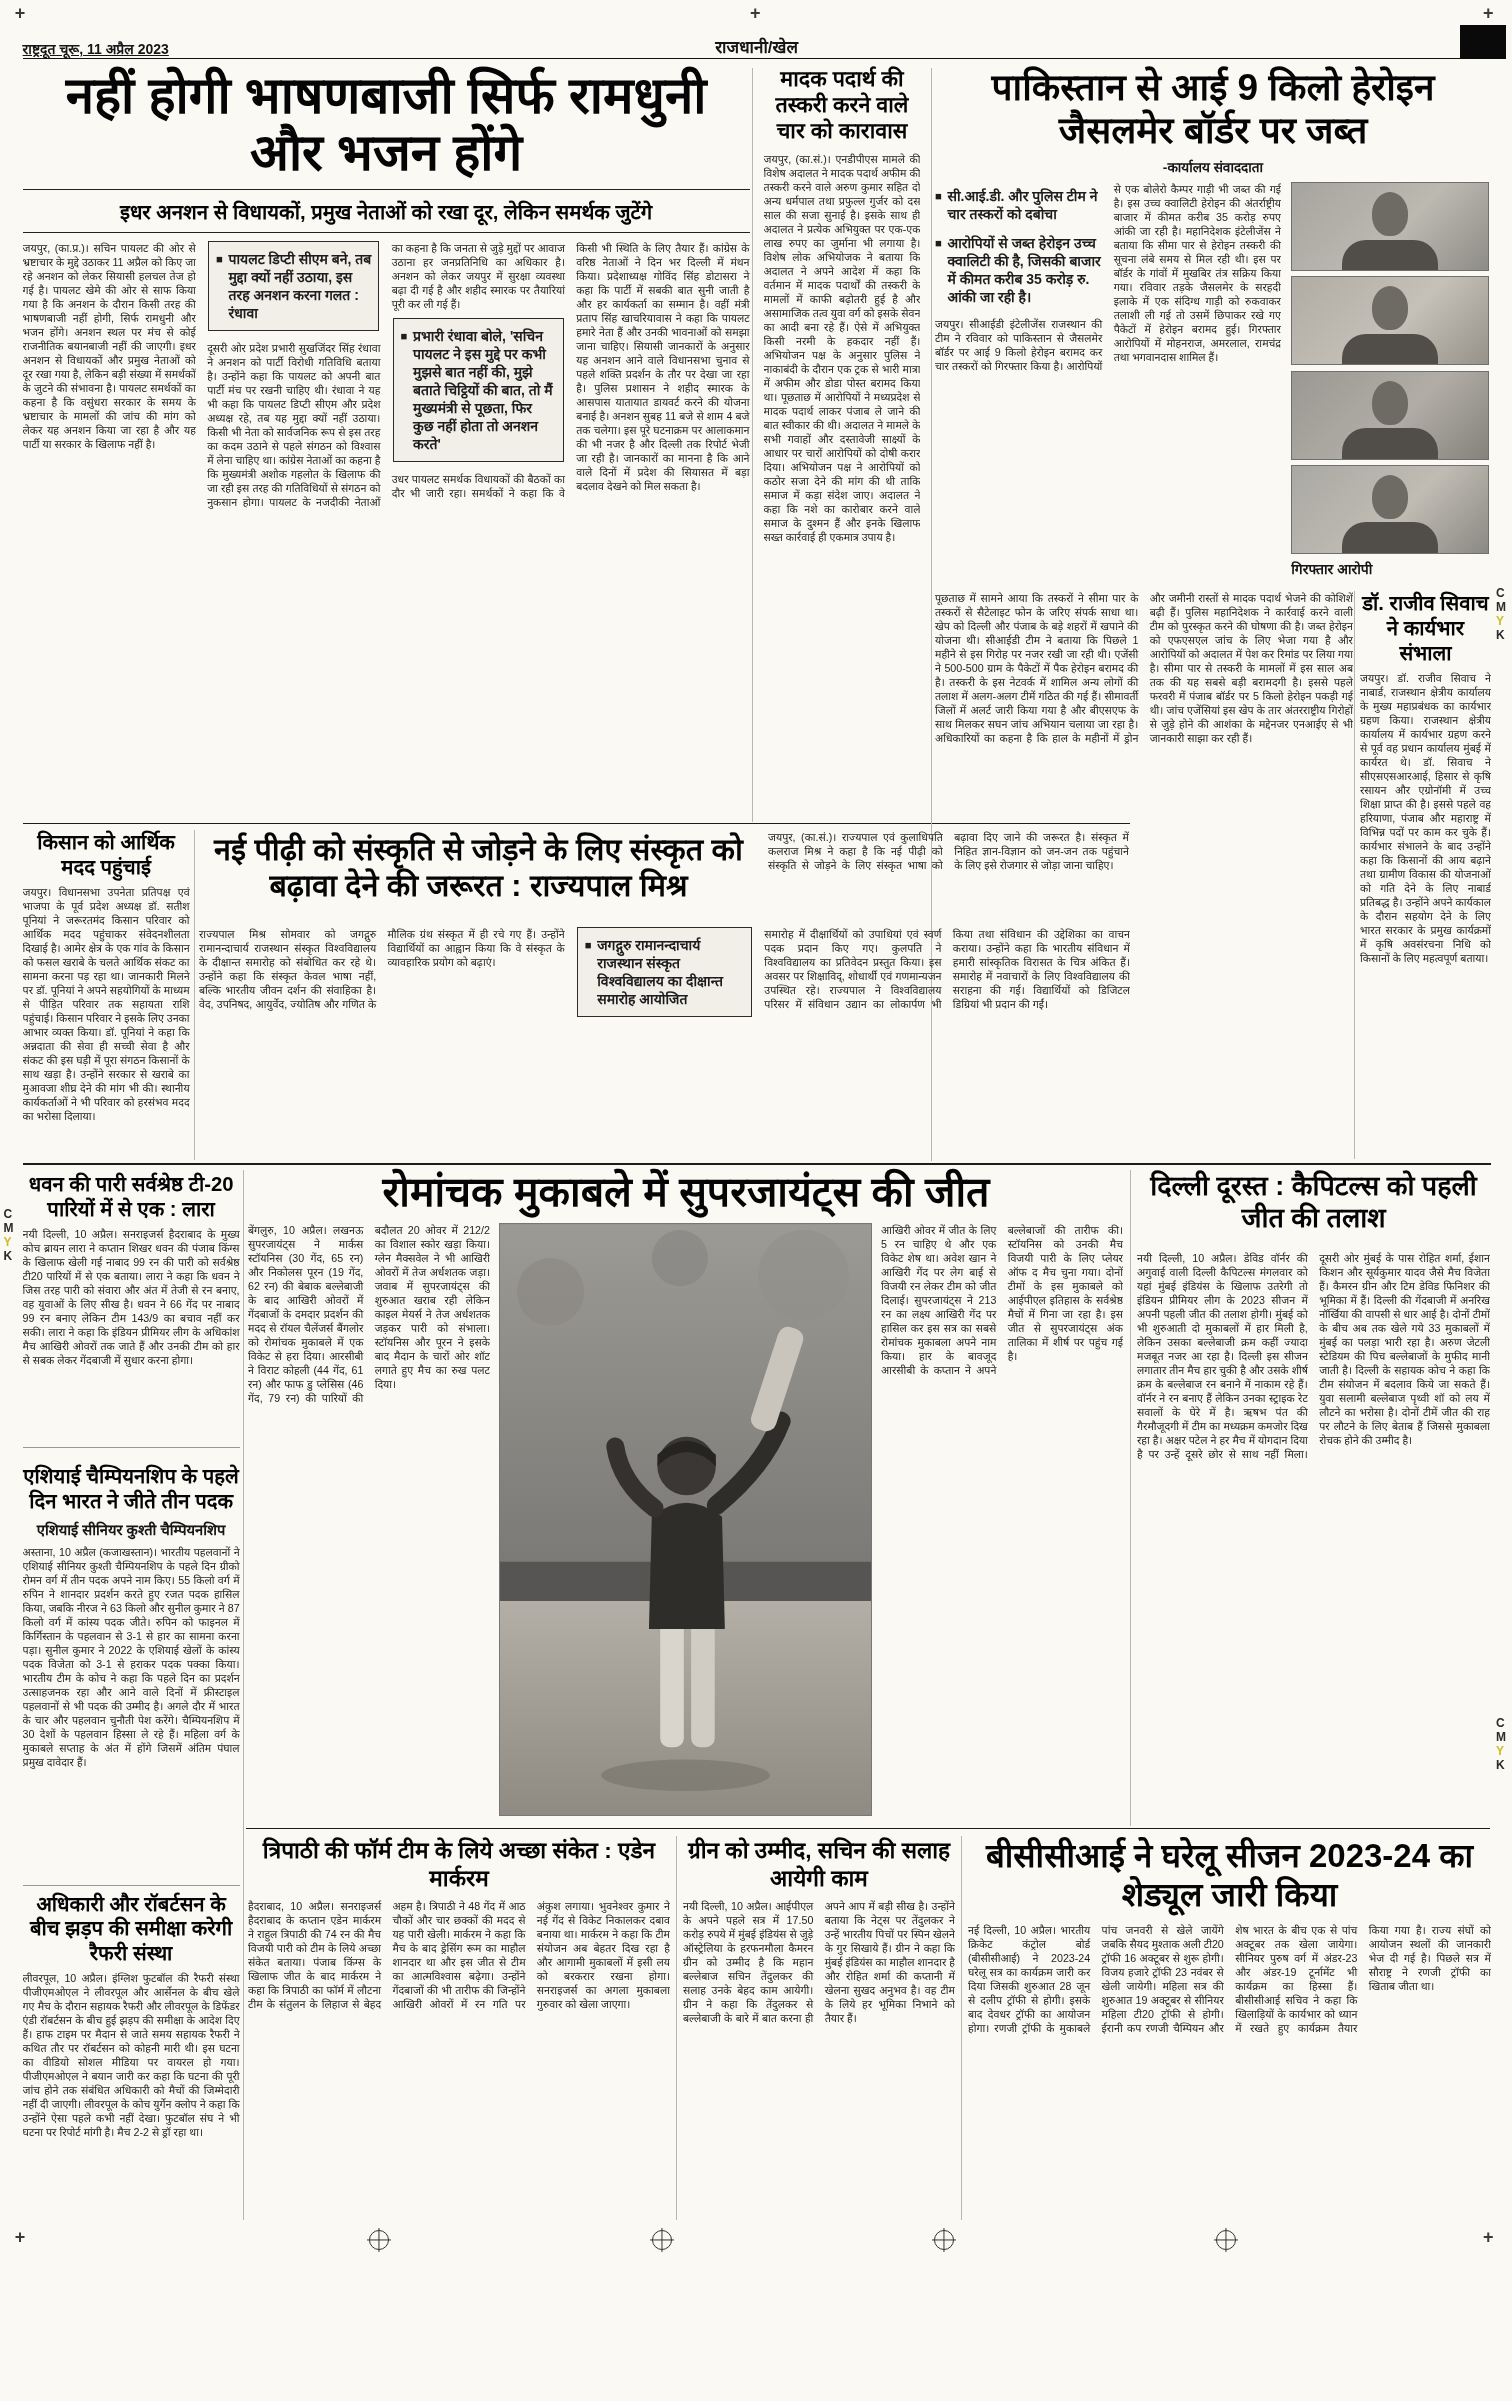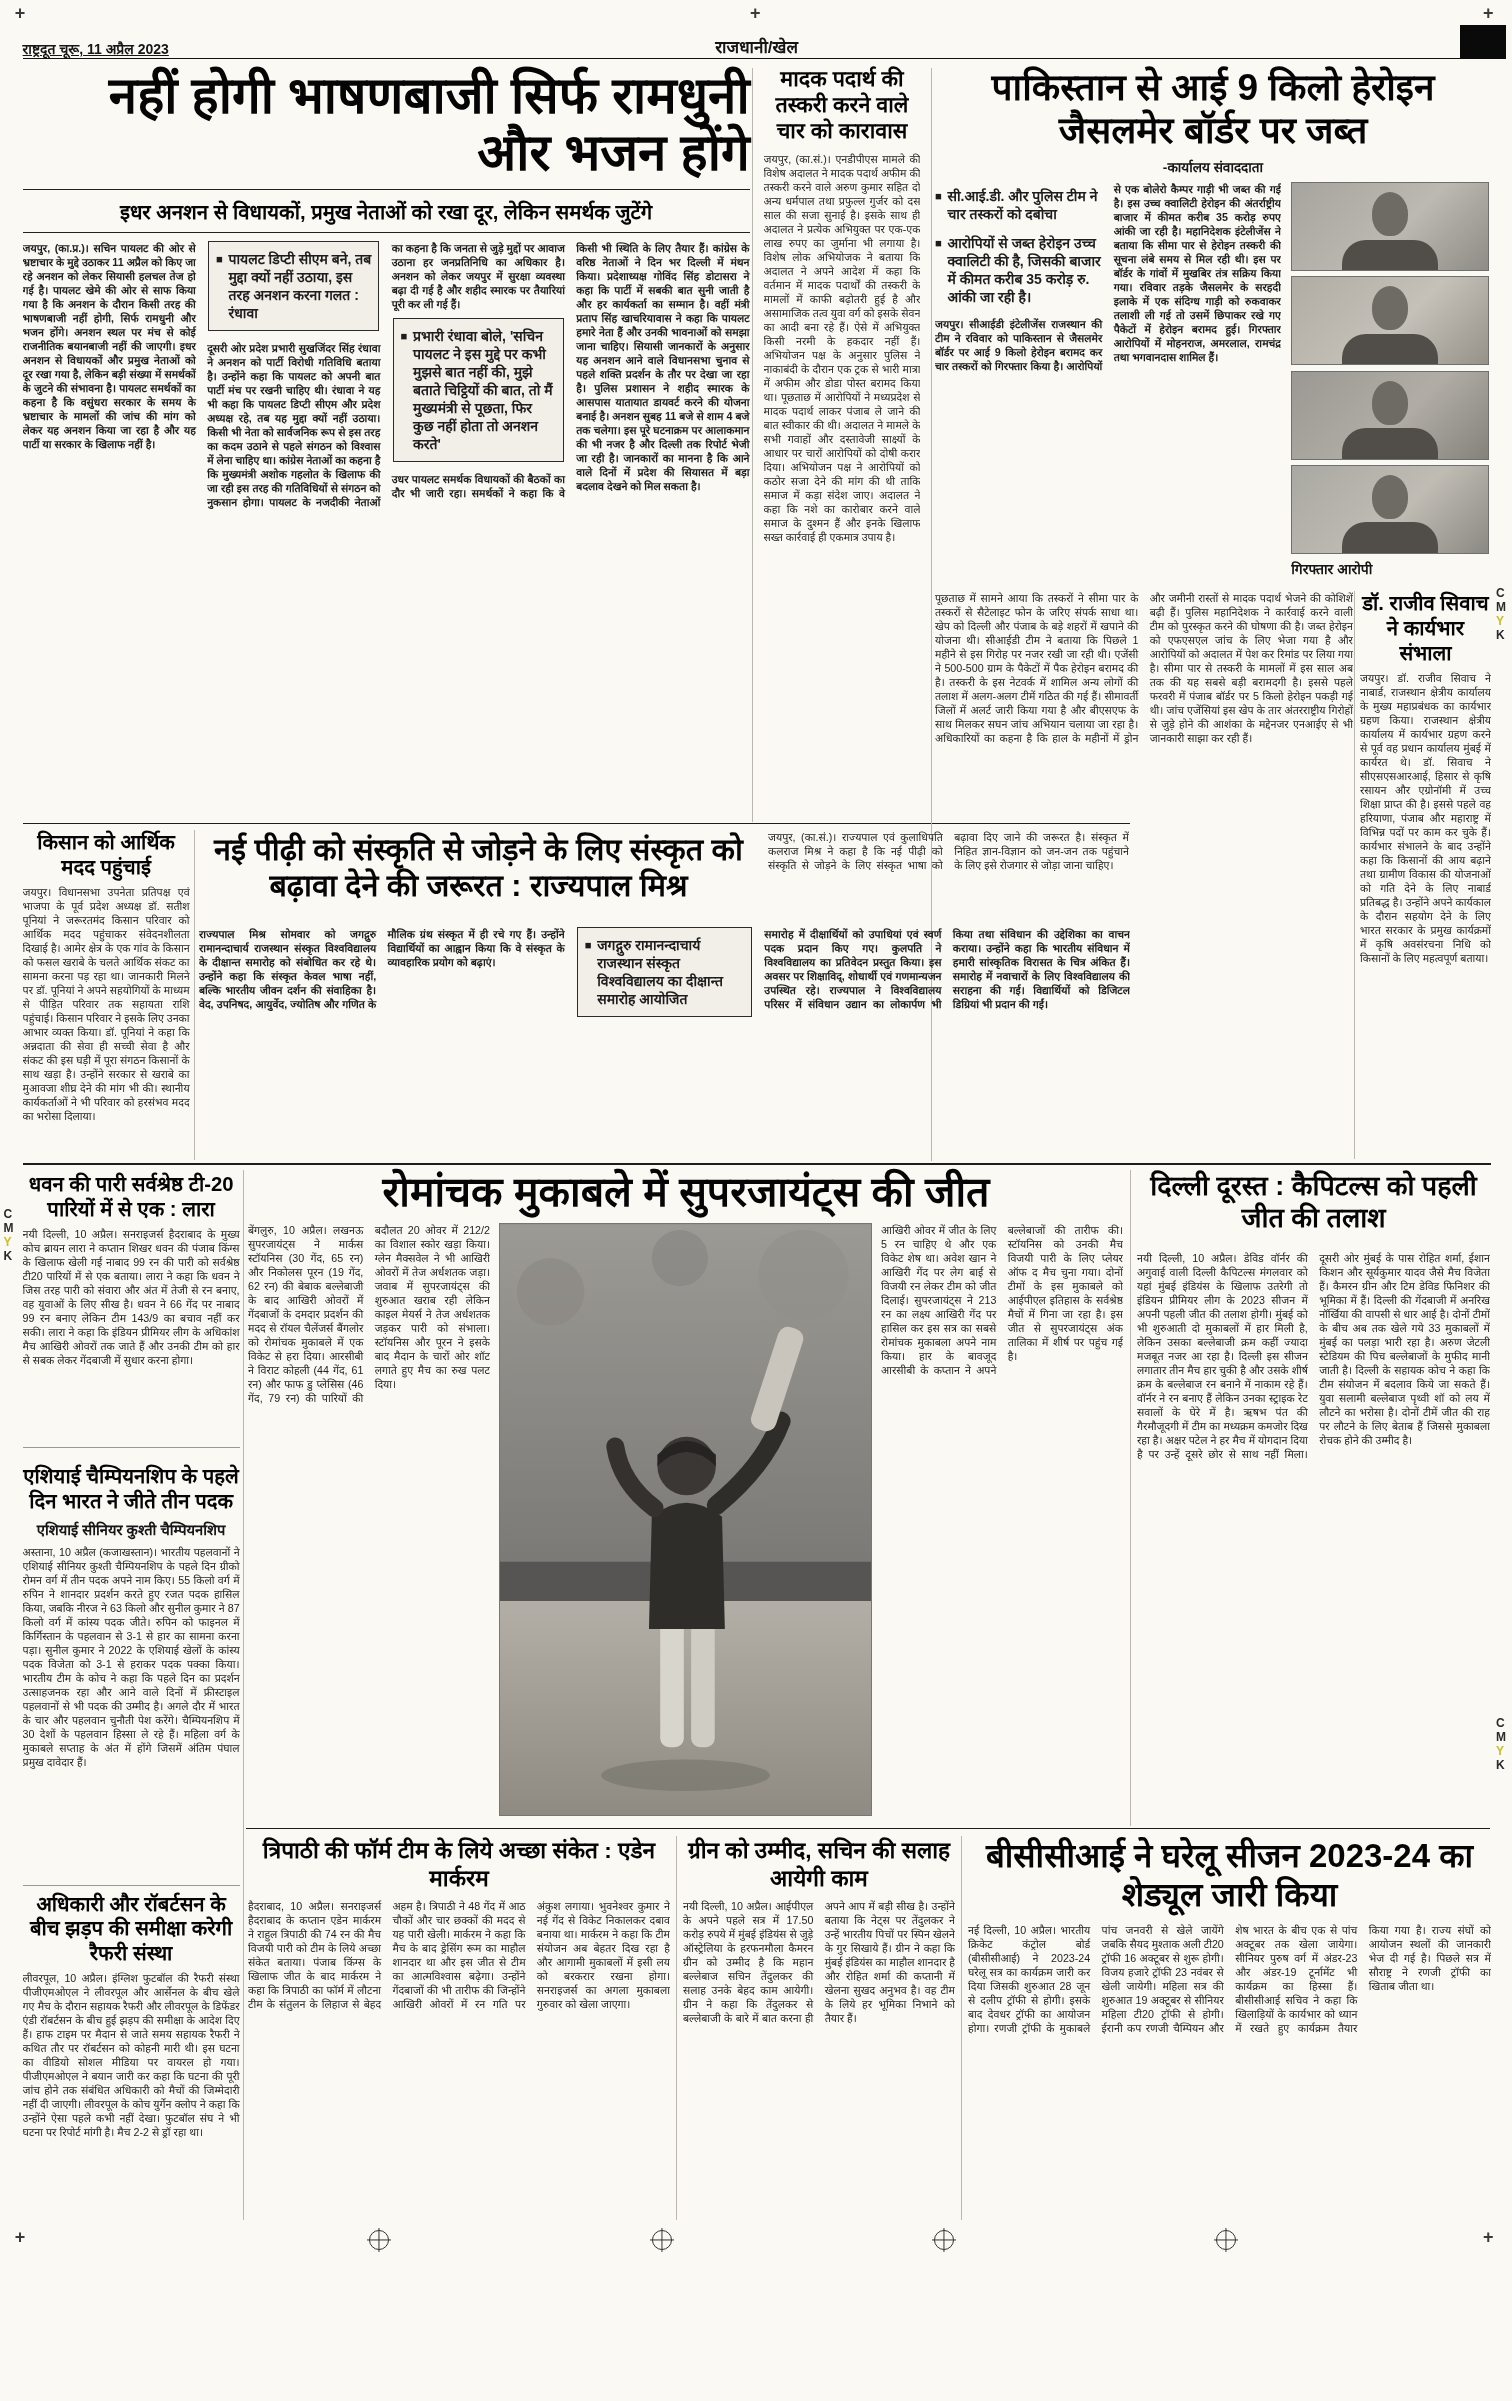--- a/index.html
+++ b/index.html
@@ -2,21 +2,21 @@
 <html style="font-size:9px"><head>
 <meta charset="utf-8">
 <style>
   * { margin:0; padding:0; box-sizing:border-box; }
   html,body { background:#dcdcd8; }
   .page { position:relative; width:1512px; height:2401px; margin:0 auto; background:#faf9f4;
           font-family:"Liberation Sans","DejaVu Sans",sans-serif; color:#161616; overflow:hidden; }
   .abs { position:absolute; }
   .hl { font-weight:bold; text-align:center; color:#050505; }
   .body-text { text-align:justify; font-size:10.7px; line-height:14px; color:#1d1d1d; overflow:hidden; column-gap:11.3px; }
-  .body-text p { margin-bottom:2.3px;font-weight:bold; }
+  .body-text p { margin-bottom:2.3px; }
   .cols-2 { column-count:2; } .cols-3 { column-count:3; } .cols-4 { column-count:4; } .cols-5 { column-count:5; }
   .rule-h { position:absolute; background:#1d1d1d; }
   .vline  { position:absolute; background:#b9b7b0; width:0.6px; }
 
   
   .mh-bar { position:absolute; left:22.6px; top:30.5px; width:1468px; height:28px; border-bottom:1.7px solid #111;
             display:flex; align-items:flex-end; font-size:14px; font-weight:bold;text-decoration:underline; }
   .mh-center { position:absolute; left:0; right:0; text-align:center; font-size:17px; }
   .page-tab { position:absolute; left:1460px; top:25px; width:46px; height:34px; background:#0a0a0a; }
 
@@ -29,21 +29,21 @@
   .circ::before { left:50%; top:-2.8px; bottom:-2.8px; width:1.1px; transform:translateX(-50%); }
   .circ::after  { top:50%; left:-2.8px; right:-2.8px; height:1.1px; transform:translateY(-50%); }
 
   
   .quote-box { border:1.1px solid #2b2b2b; background:#f1efe8; padding:8px 6.8px; margin:6.8px 1.1px 10.2px;
                font-weight:bold; font-size:14px; line-height:18px; text-align:left; break-inside:avoid; display:flex; gap:5.6px; }
   .bullet-item { display:flex; gap:5.6px; font-weight:bold; font-size:14px; line-height:18px; margin:4.5px 0 11.3px; break-inside:avoid; text-align:left; }
   .sq { font-size:11.3px; line-height:18px; flex:0 0 auto; }
 
   
-  .a1-hl  { font-size:51px; line-height:1.12;text-align:right; }
+  .a1-hl  { font-size:51px; line-height:1.12; }
   .a1-sub { margin-top:8px; border-top:1.1px solid #222; border-bottom:1.1px solid #222; font-size:20.3px; padding:6.8px 0; }
   .a2-hl  { font-size:21.5px; line-height:1.2; margin-bottom:8px; }
   .a3-hl  { font-size:37px; line-height:1.15; }
   .byline { text-align:center; font-weight:bold; font-size:13.6px; margin-top:4.5px; }
   .sm-hl  { font-size:20.3px; line-height:1.22; margin-bottom:5.6px; }
   .md-hl  { font-size:22.6px; line-height:1.22; margin-bottom:6.8px; }
   .a6-hl  { font-size:30.5px; line-height:1.18; }
   .a10-hl { font-size:41px; line-height:1.1; }
   .a11-hl { font-size:27px; line-height:1.2; margin-bottom:16px; }
   .a14-hl { font-size:33px; line-height:1.18; margin-bottom:8px; }

